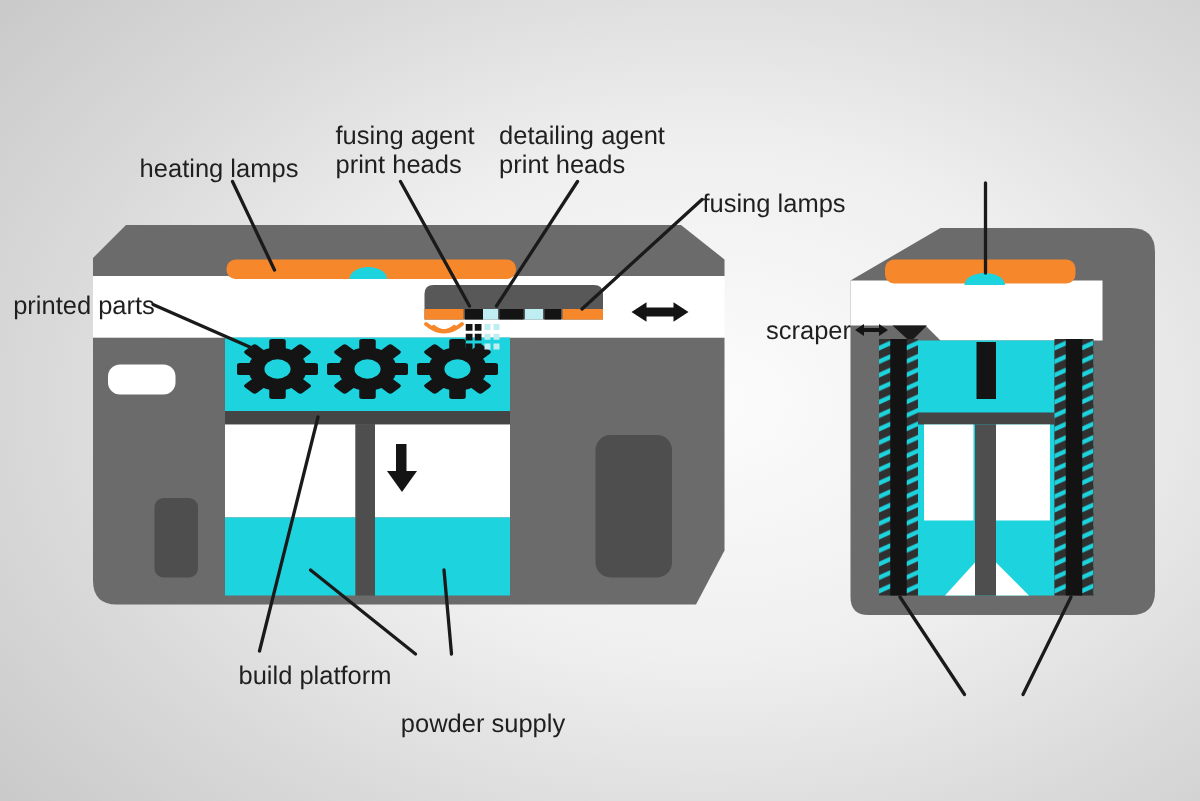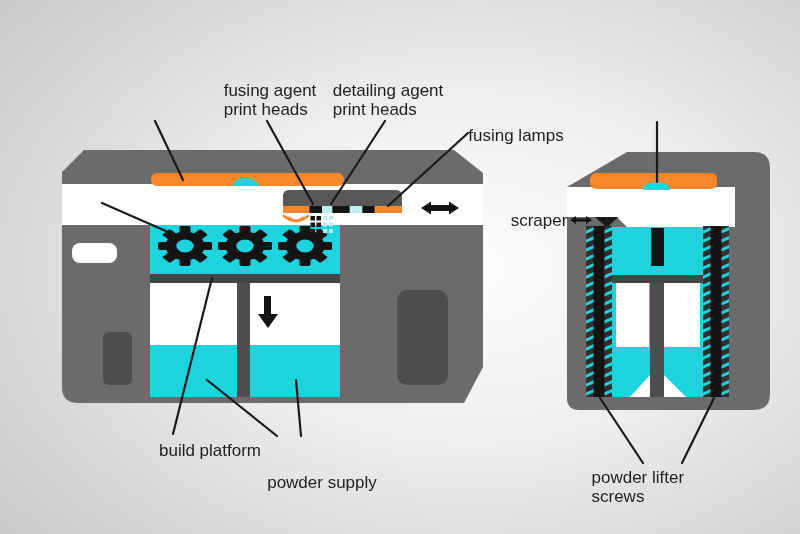--- a/index.html
+++ b/index.html
@@ -155,22 +155,23 @@
       <line x1="657" y1="122" x2="657" y2="182" class="leader"></line>
       <line x1="102" y1="203" x2="168" y2="232" class="leader"></line>
       <line x1="173" y1="434" x2="212" y2="278" class="leader"></line>
       <line x1="277" y1="436" x2="207" y2="380" class="leader"></line>
       <line x1="301" y1="436" x2="296" y2="380" class="leader"></line>
       <line x1="643" y1="463" x2="600" y2="398" class="leader"></line>
       <line x1="682" y1="463" x2="714" y2="398" class="leader"></line>
     </g>
   </svg>
 
+  <div class="label" style="left:146px; top:103px;">heating lamps</div>
   <div class="label" style="left:270px; top:81px;">fusing agent
 print heads</div>
   <div class="label" style="left:388px; top:81px;">detailing agent
 print heads</div>
   <div class="label" style="left:516px; top:126px;">fusing lamps</div>
   <div class="label" style="left:539px; top:211px;">scraper</div>
+  <div class="label" style="left:56px; top:194px;">printed parts</div>
   <div class="label" style="left:174px; top:441px;margin-left:36px;">build platform</div>
   <div class="label" style="left:322px; top:441px;margin-top:32px;">powder supply</div>
-  <div class="label" style="left:661px; top:468px;">powder lifter screws</div>
 </div>
 
 </body></html>

